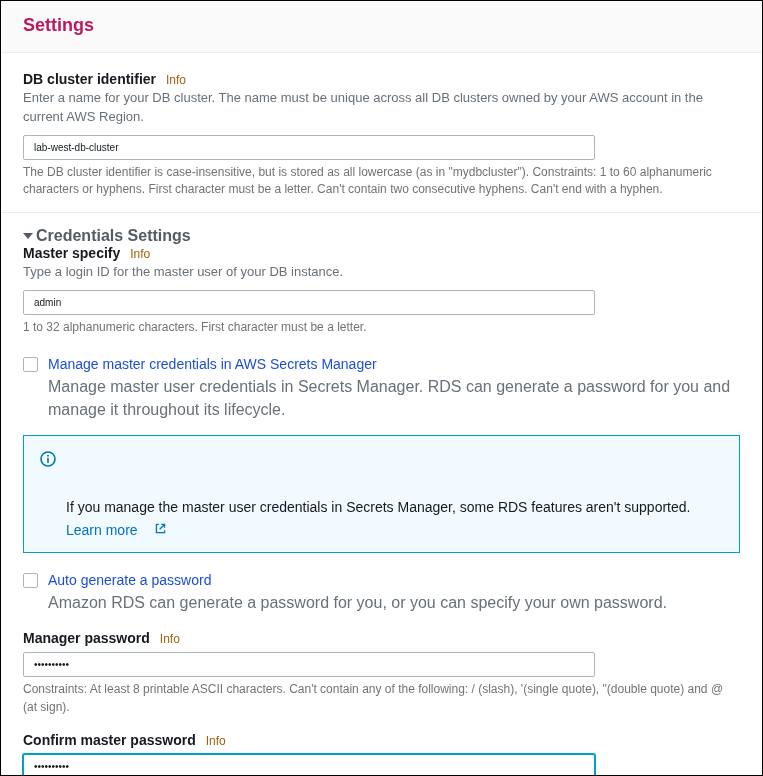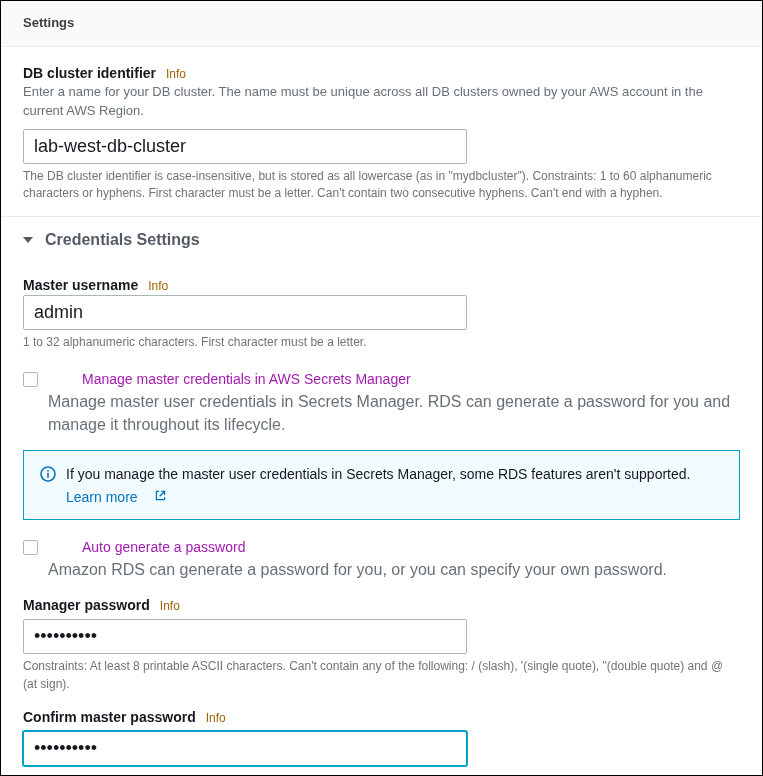--- a/index.html
+++ b/index.html
@@ -16,23 +16,23 @@
       height: 776px;
       border: 1px solid #000000;
       overflow: hidden;
     }
     .header-section {
       padding: 14px 22px 16px 22px;
       border-bottom: 1px solid #eaeded;
       background: #fafafa;
     }
     .header-title {
-      font-size: 13px;
+      font-size: 18px;
       font-weight: 700;
-      color: #404040;
+      color: #be185d;
     }
     .content {
       padding: 18px 22px 8px 22px;
     }
     .field-group {
       margin-bottom: 6px;
     }
     .field-label {
       display: flex;
       align-items: baseline;
@@ -57,44 +57,44 @@
       line-height: 1.45;
       margin-bottom: 8px;
     }
     .field-hint {
       font-size: 12px;
       color: #737373;
       line-height: 1.45;
       margin-top: 4px;
     }
     input.text-input {
-      width: 444px;
+      width: 572px;
       max-width: 100%;
       padding: 6px 10px;
-      font-size: 18px;
+      font-size: 10px;
       border: 1px solid #aab7b8;
       border-radius: 2px;
       background: #ffffff;
       color: #16191f;
       outline: none;
     }
     input.text-input.focused {
       border: 1px solid #00a1c9;
       box-shadow: 0 0 0 1px #00a1c9;
     }
     .divider {
       border: none;
       border-top: 1px solid #eaeded;
       margin: 14px -22px 14px -22px;
     }
     .expandable-header {
       display: flex;
       align-items: center;
-      gap: 12px;
-      margin-bottom: 28px;
+      gap: 3px;
+      margin-bottom: 0;
       cursor: pointer;
     }
     .expandable-title {
       font-size: 16px;
       font-weight: 700;
       color: #545b64;
     }
     .caret-icon {
       width: 0;
       height: 0;
@@ -119,23 +119,22 @@
       background: #ffffff;
       flex-shrink: 0;
       margin-top: 2px;
       cursor: pointer;
     }
     .checkbox-content {
       flex: 1;
     }
     .checkbox-label {
       font-size: 14px;
-      color: #a21caf;
+      color: #1d4ed8;
       line-height: 1.3;
-      margin-left: 34px;
     }
     .checkbox-desc {
       font-size: 16px;
       color: #687078;
       line-height: 1.45;
       margin-top: 2px;
     }
     .info-box {
       border: 1px solid #00a1c9;
       background: #f1faff;
@@ -149,20 +148,21 @@
       gap: 10px;
     }
     .info-circle-icon {
       flex-shrink: 0;
       margin-top: 1px;
     }
     .info-box-text {
       font-size: 14px;
       color: #16191f;
       line-height: 1.4;
+      margin-top: 48px;
     }
     .info-box-link {
       color: #0073bb;
       text-decoration: none;
       display: inline-flex;
       align-items: center;
       gap: 16px;
       margin-top: 4px;
       cursor: pointer;
     }
@@ -194,23 +194,24 @@
 
   <hr class="divider">
 
   <div class="expandable-header">
     <span class="caret-icon"></span>
     <span class="expandable-title">Credentials Settings</span>
   </div>
 
   <div class="field-group">
     <div class="field-label">
-      <span class="field-label-text">Master username</span>
-      <a class="info-link">Info</a>
-    </div>
+      <span class="field-label-text">Master specify</span>
+      <a class="info-link">Info</a>
+    </div>
+    <div class="field-description">Type a login ID for the master user of your DB instance.</div>
     <input type="text" class="text-input" value="admin" style="">
     <div class="field-hint">1 to 32 alphanumeric characters. First character must be a letter.</div>
   </div>
 
   <div class="checkbox-block">
     <div class="checkbox-row">
       <div class="checkbox-box"></div>
       <div class="checkbox-content">
         <div class="checkbox-label">Manage master credentials in AWS Secrets Manager</div>
         <div class="checkbox-desc">Manage master user credentials in Secrets Manager. RDS can generate a password for you and manage it throughout its lifecycle.</div>

